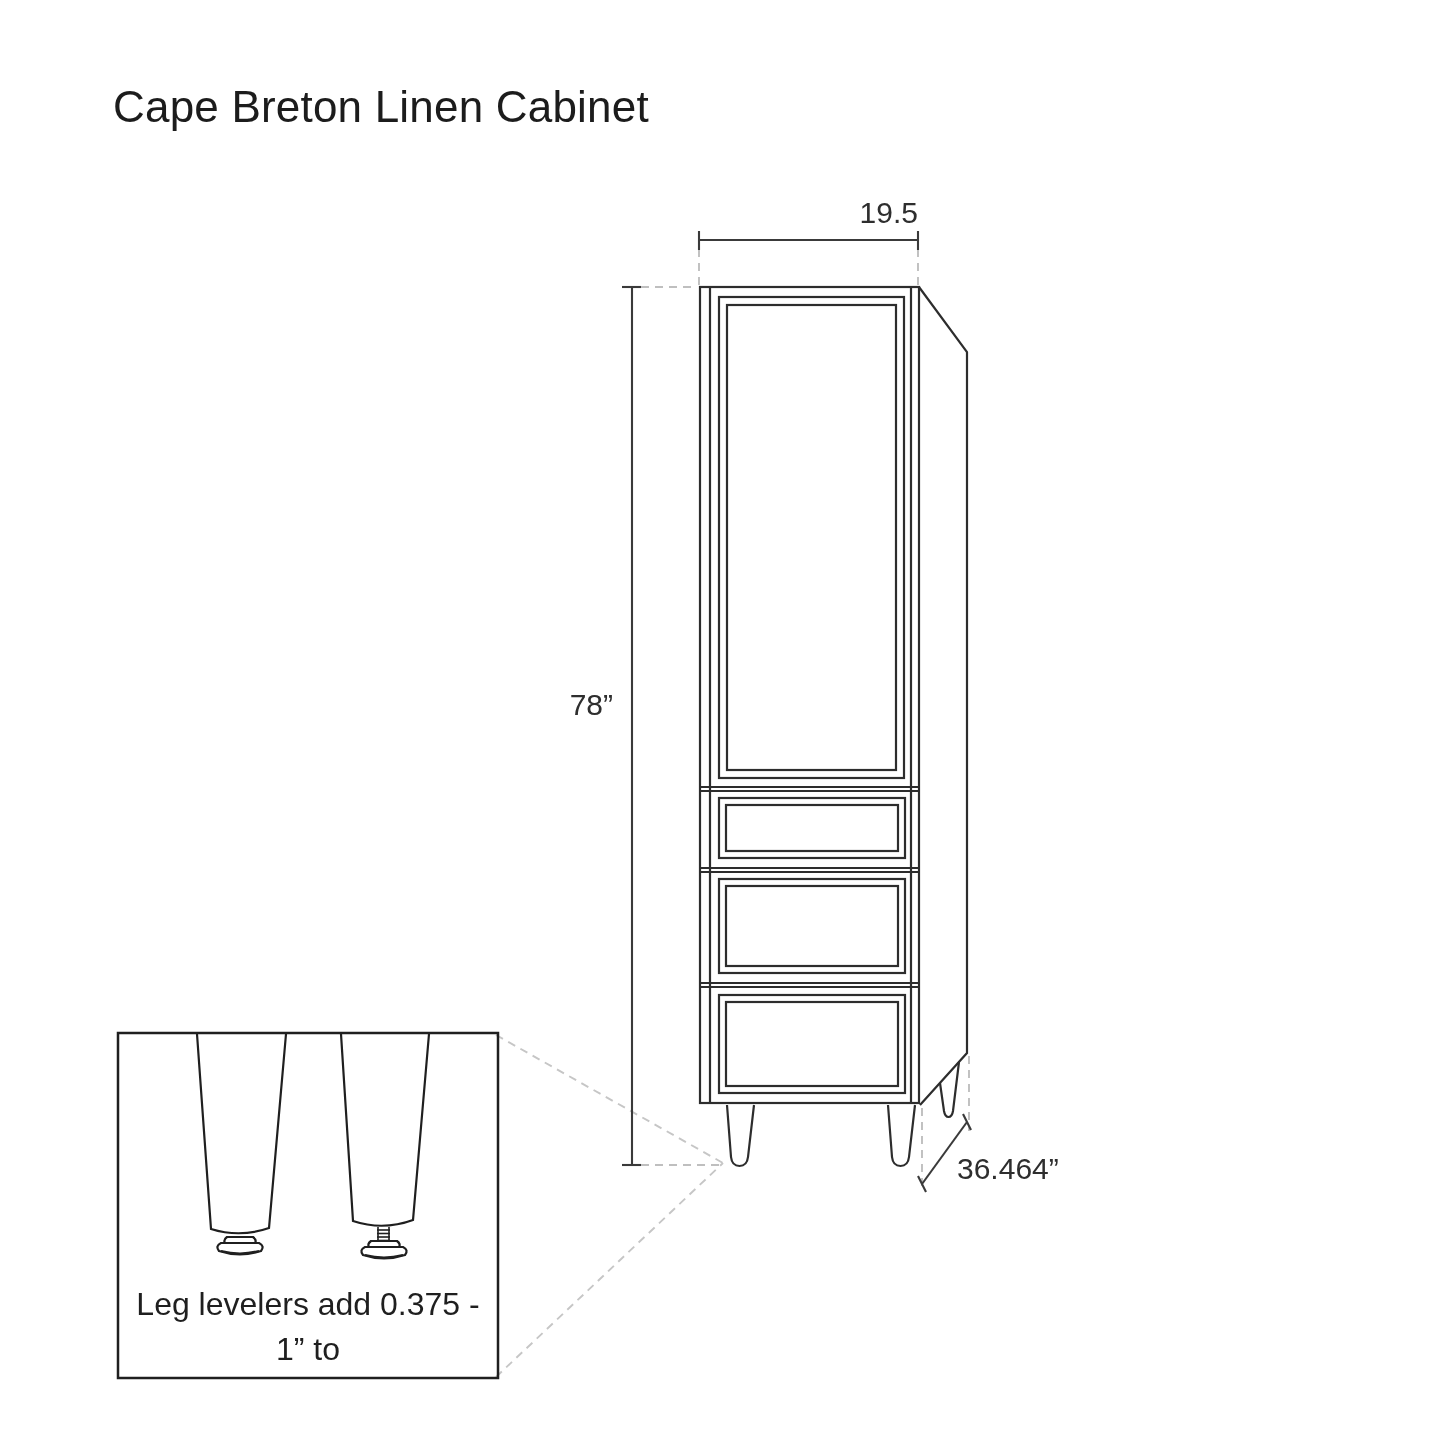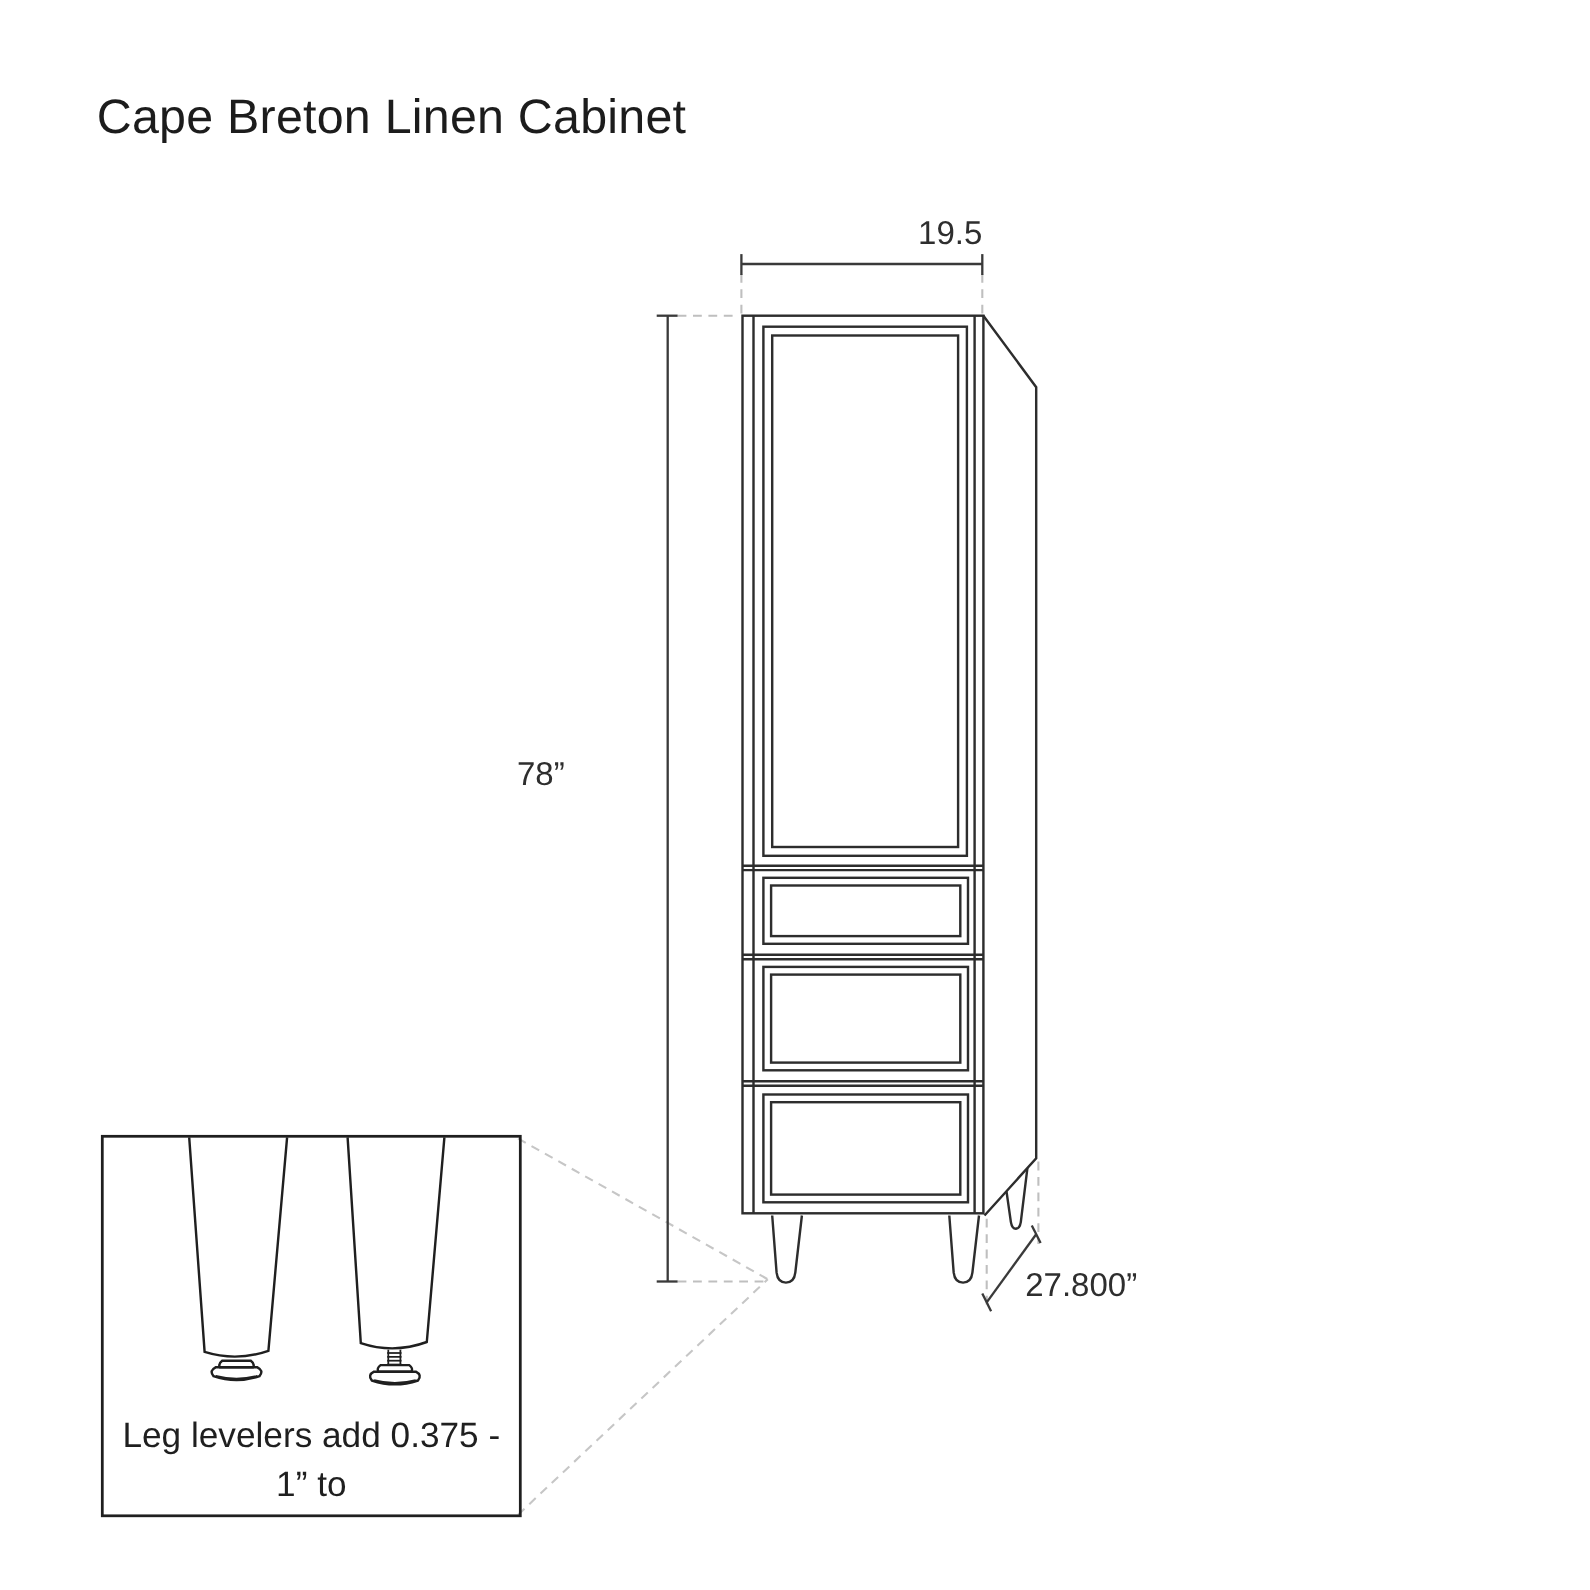--- a/index.html
+++ b/index.html
@@ -3,34 +3,35 @@
 <meta charset="utf-8">
 <style>
   html,body{margin:0;padding:0;background:#ffffff;}
   .canvas{
     position:relative;
     width:1378px;height:1445px;
     background:#ffffff;
     font-family:"Liberation Sans", sans-serif;
     color:#1f1f1f;
     overflow:hidden;
+    margin-left:25px;
   }
   .drawing{position:absolute;left:0;top:0;}
   .page-title{
     position:absolute;left:88px;top:82px;
     font-size:44px;font-weight:400;color:#1c1c1c;
     letter-spacing:0.2px;
   }
   .dim-label{
     position:absolute;
     font-size:30px;color:#2e2e2e;font-weight:400;
     white-space:nowrap;
   }
   .dim-label.width{left:674px;top:196px;width:219px;text-align:right;}
-  .dim-label.height{left:470px;top:688px;width:118px;text-align:left;}
+  .dim-label.height{left:470px;top:688px;width:118px;text-align:right;}
   .dim-label.depth{left:932px;top:1152px;}
   .inset-note{
     position:absolute;left:95px;top:1282px;width:376px;
     text-align:center;font-size:32px;line-height:1.42;color:#1f1f1f;
   }
   .brand{
     position:absolute;right:64px;top:1342px;
     display:flex;align-items:flex-end;
     color:#2b2b2b;
   }
@@ -146,20 +147,20 @@
         </g>
         <path d="M346,1241 H372 Q376,1244 374,1247 H344 Q342,1244 346,1241 Z"></path>
         <path d="M340,1247 H378 Q384,1250 380,1255 Q359,1262 338,1255 Q334,1250 340,1247 Z"></path>
         <path d="M340,1255 Q359,1260 378,1255"></path>
       </g>
     </g>
   </svg>
 
   <div class="dim-label width">19.5</div>
   <div class="dim-label height">78”</div>
-  <div class="dim-label depth">27.800”</div>
+  <div class="dim-label depth">36.464”</div>
 
   <div class="inset-note">
     <div>Leg levelers add 0.375 - 1” to</div>
   </div>
 
 
 </div>
 
 </body></html>

